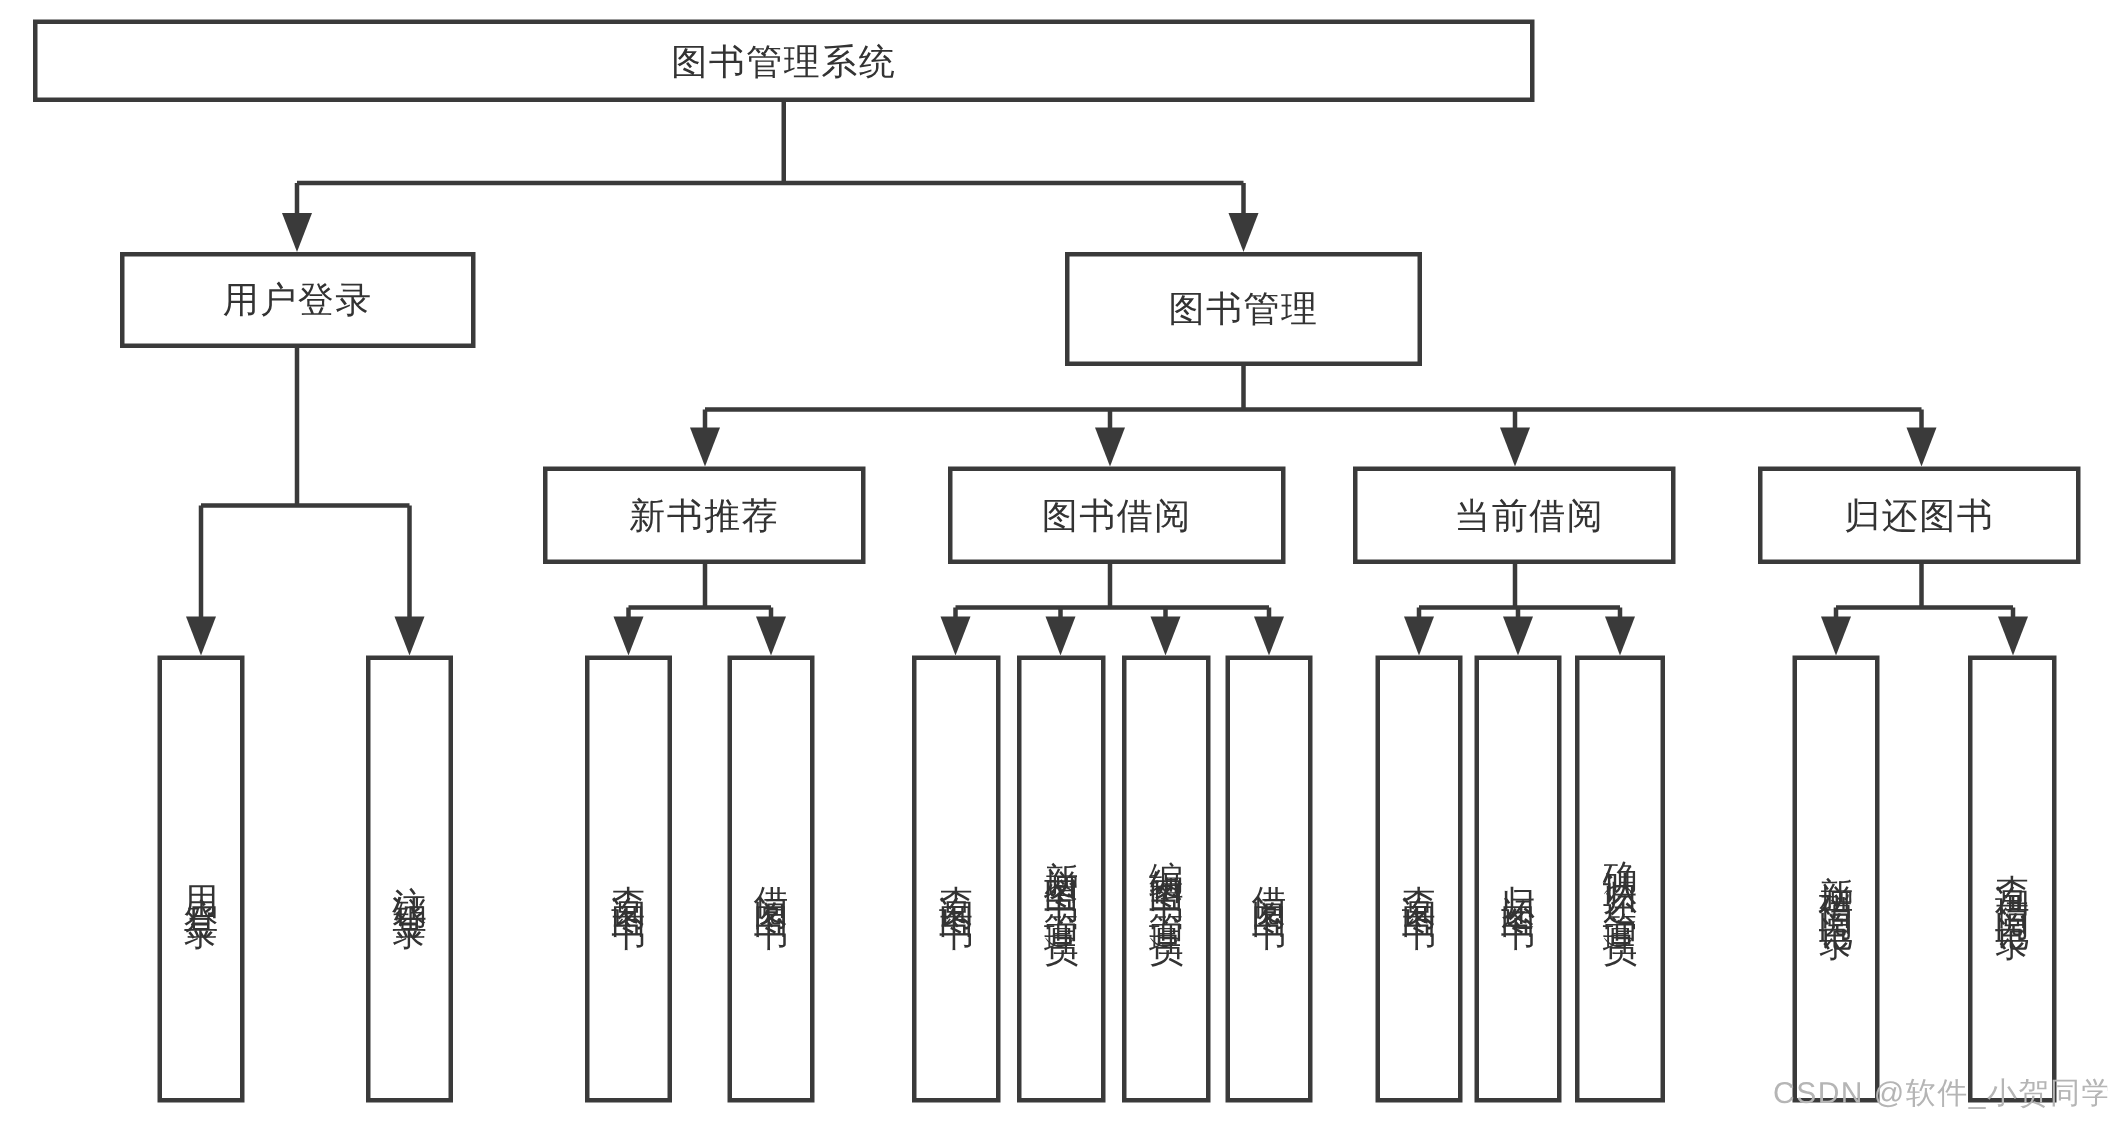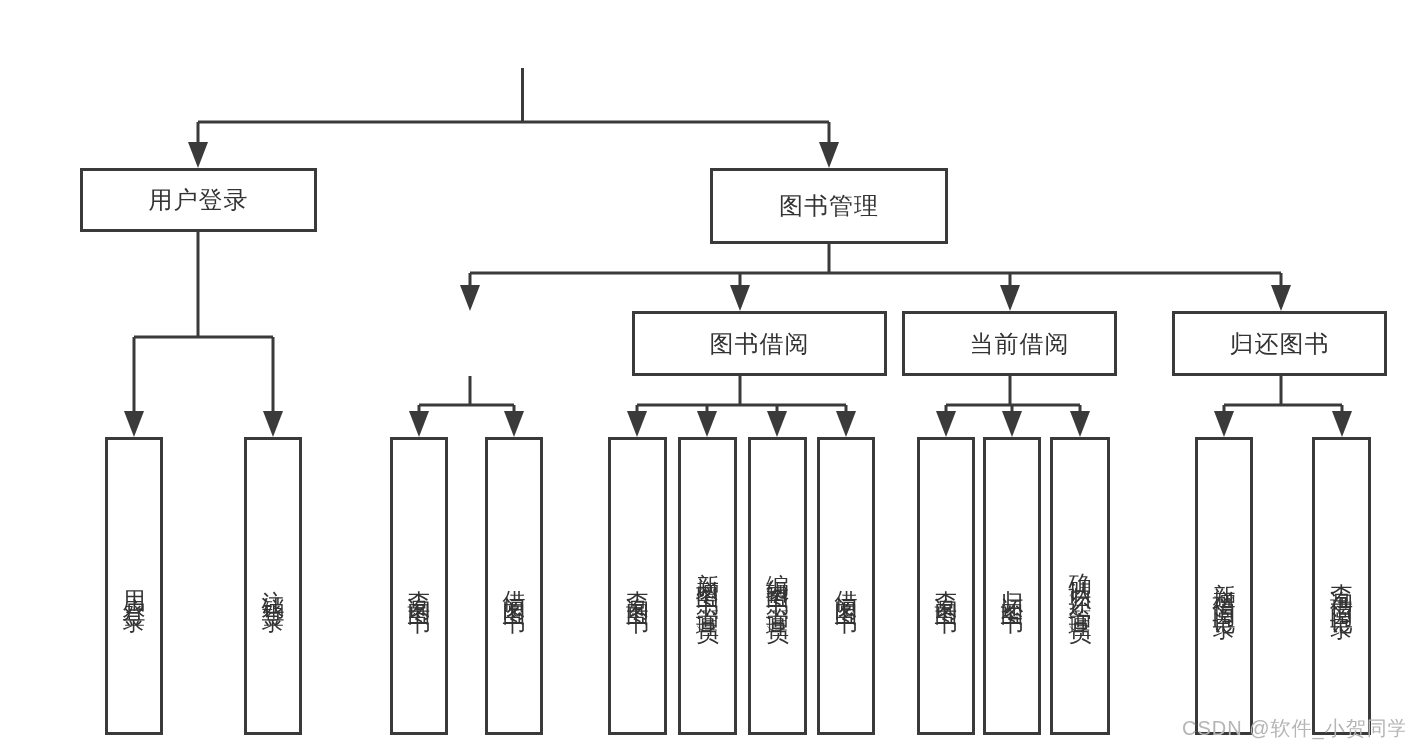--- a/index.html
+++ b/index.html
@@ -82,25 +82,27 @@
     <path d="M1010 376 V405 M946 405 H1080 M946 405 V415 M1012 405 V415 M1080 405 V415"></path>
     <polygon points="936,411 956,411 946,437"></polygon>
     <polygon points="1002,411 1022,411 1012,437"></polygon>
     <polygon points="1070,411 1090,411 1080,437"></polygon>
 
     <path d="M1281 376 V405 M1224 405 H1342 M1224 405 V415 M1342 405 V415"></path>
     <polygon points="1214,411 1234,411 1224,437"></polygon>
     <polygon points="1332,411 1352,411 1342,437"></polygon>
   </svg>
 
+  <div class="node h-node" style="left:22px;top:13px;width:1001px;height:55px;">图书管理系统</div>
 
   <div class="node h-node" style="left:80px;top:168px;width:237px;height:64px;">用户登录</div>
   <div class="node h-node" style="left:710px;top:168px;width:238px;height:76px;">图书管理</div>
 
-  <div class="node h-node" style="left:632px;top:311px;width:255px;height:65px;">图书借阅</div>
+  <div class="node h-node" style="left:362px;top:311px;width:215px;height:65px;">新书推荐</div>
+  <div class="node h-node" style="left:632px;top:311px;width:225px;height:65px;">图书借阅</div>
   <div class="node h-node" style="left:902px;top:311px;width:215px;height:65px;padding-left:20px;">当前借阅</div>
   <div class="node h-node" style="left:1172px;top:311px;width:215px;height:65px;">归还图书</div>
 
   <div class="node v-node" style="left:105px;top:437px;width:58px;height:298px;">用户登录</div>
   <div class="node v-node" style="left:244px;top:437px;width:58px;height:298px;">注销登录</div>
 
   <div class="node v-node" style="left:390px;top:437px;width:58px;height:298px;">查询图书</div>
   <div class="node v-node" style="left:485px;top:437px;width:58px;height:298px;">借阅图书</div>
 
   <div class="node v-node" style="left:608px;top:437px;width:59px;height:298px;">查询图书</div>

